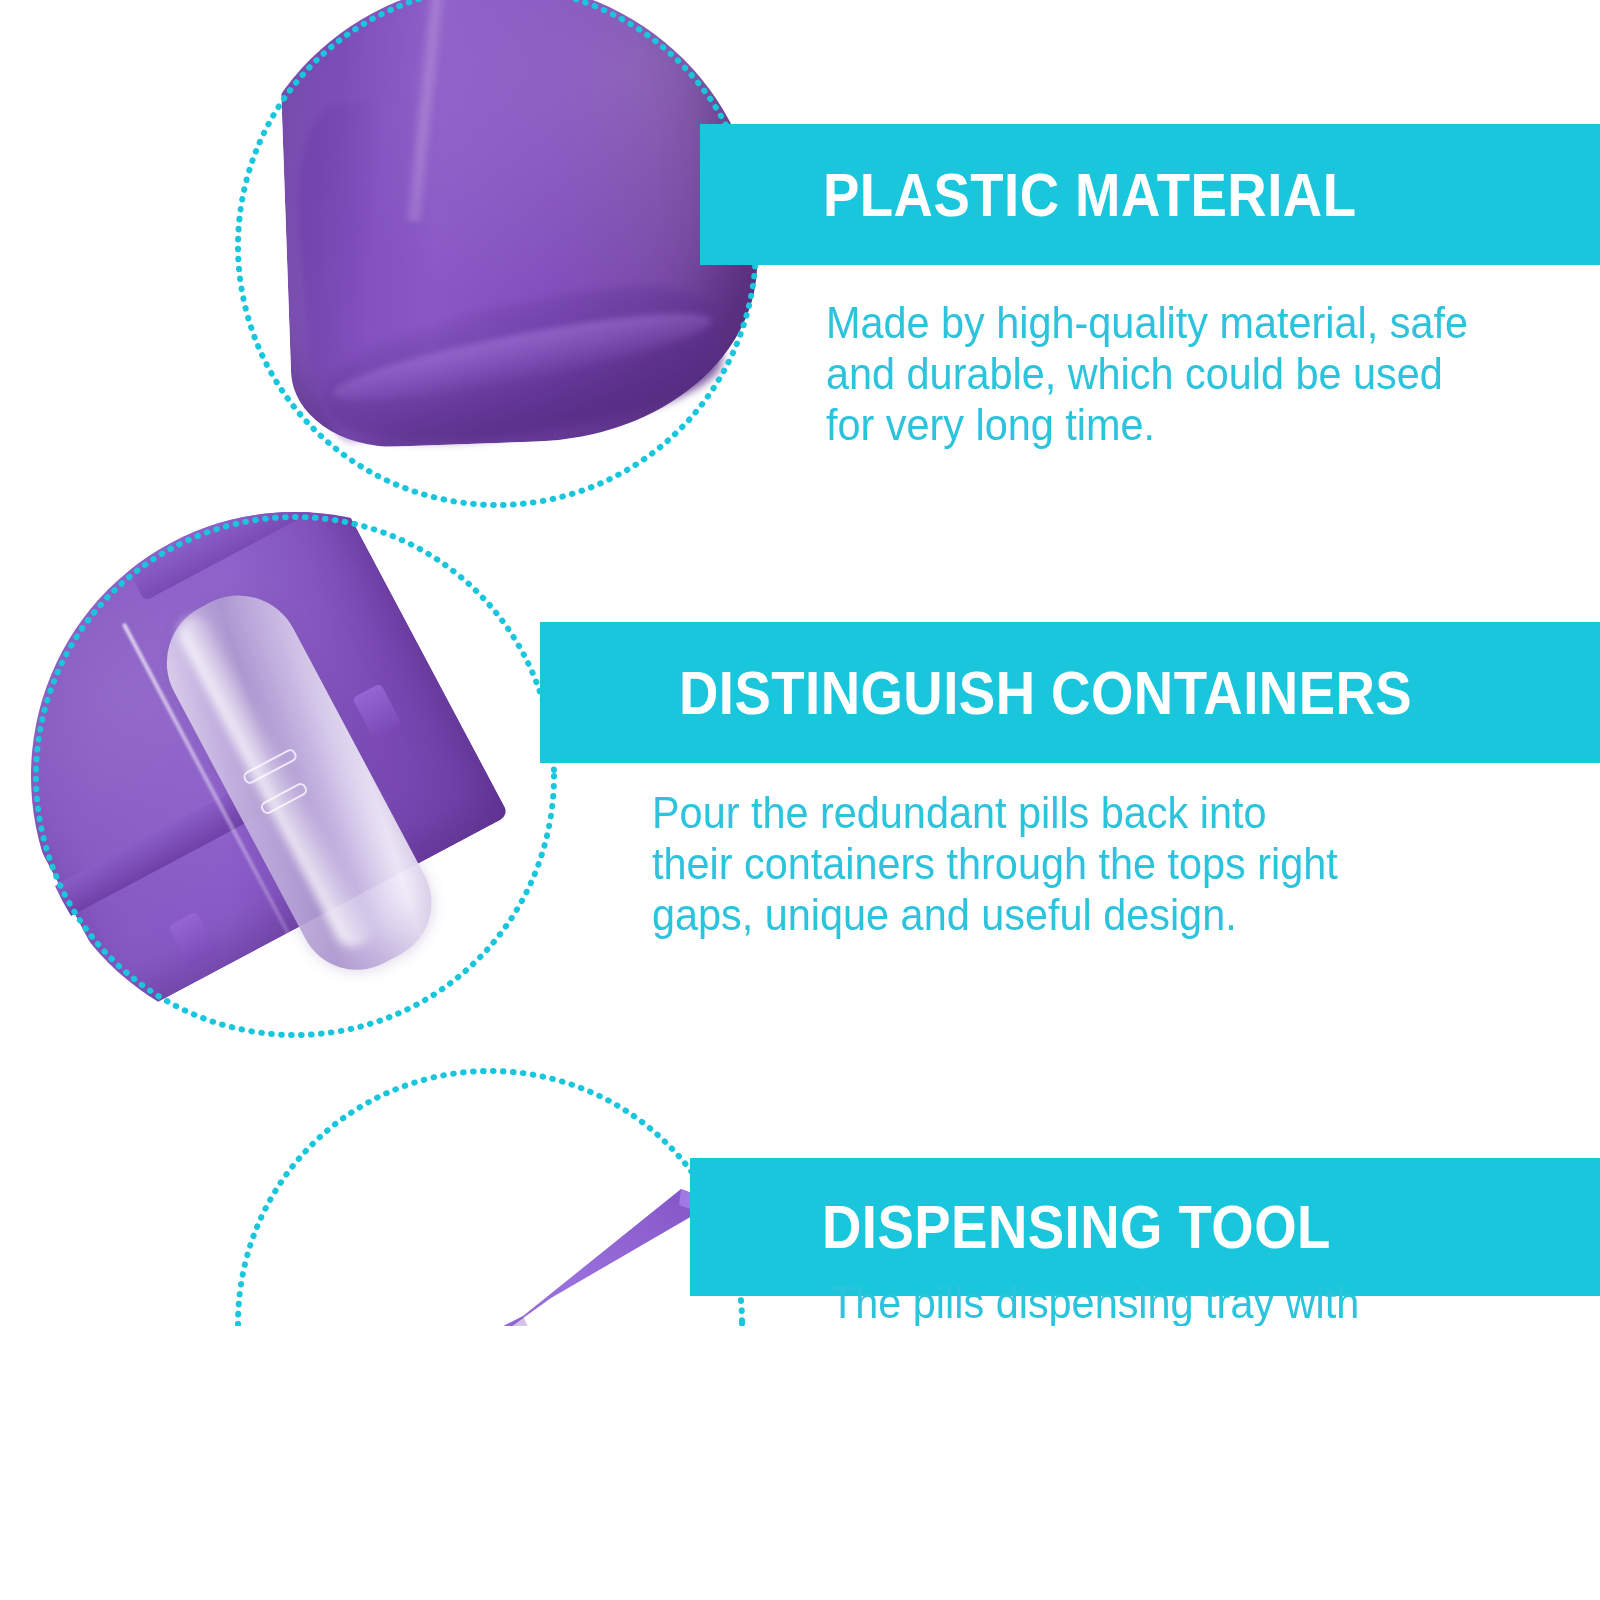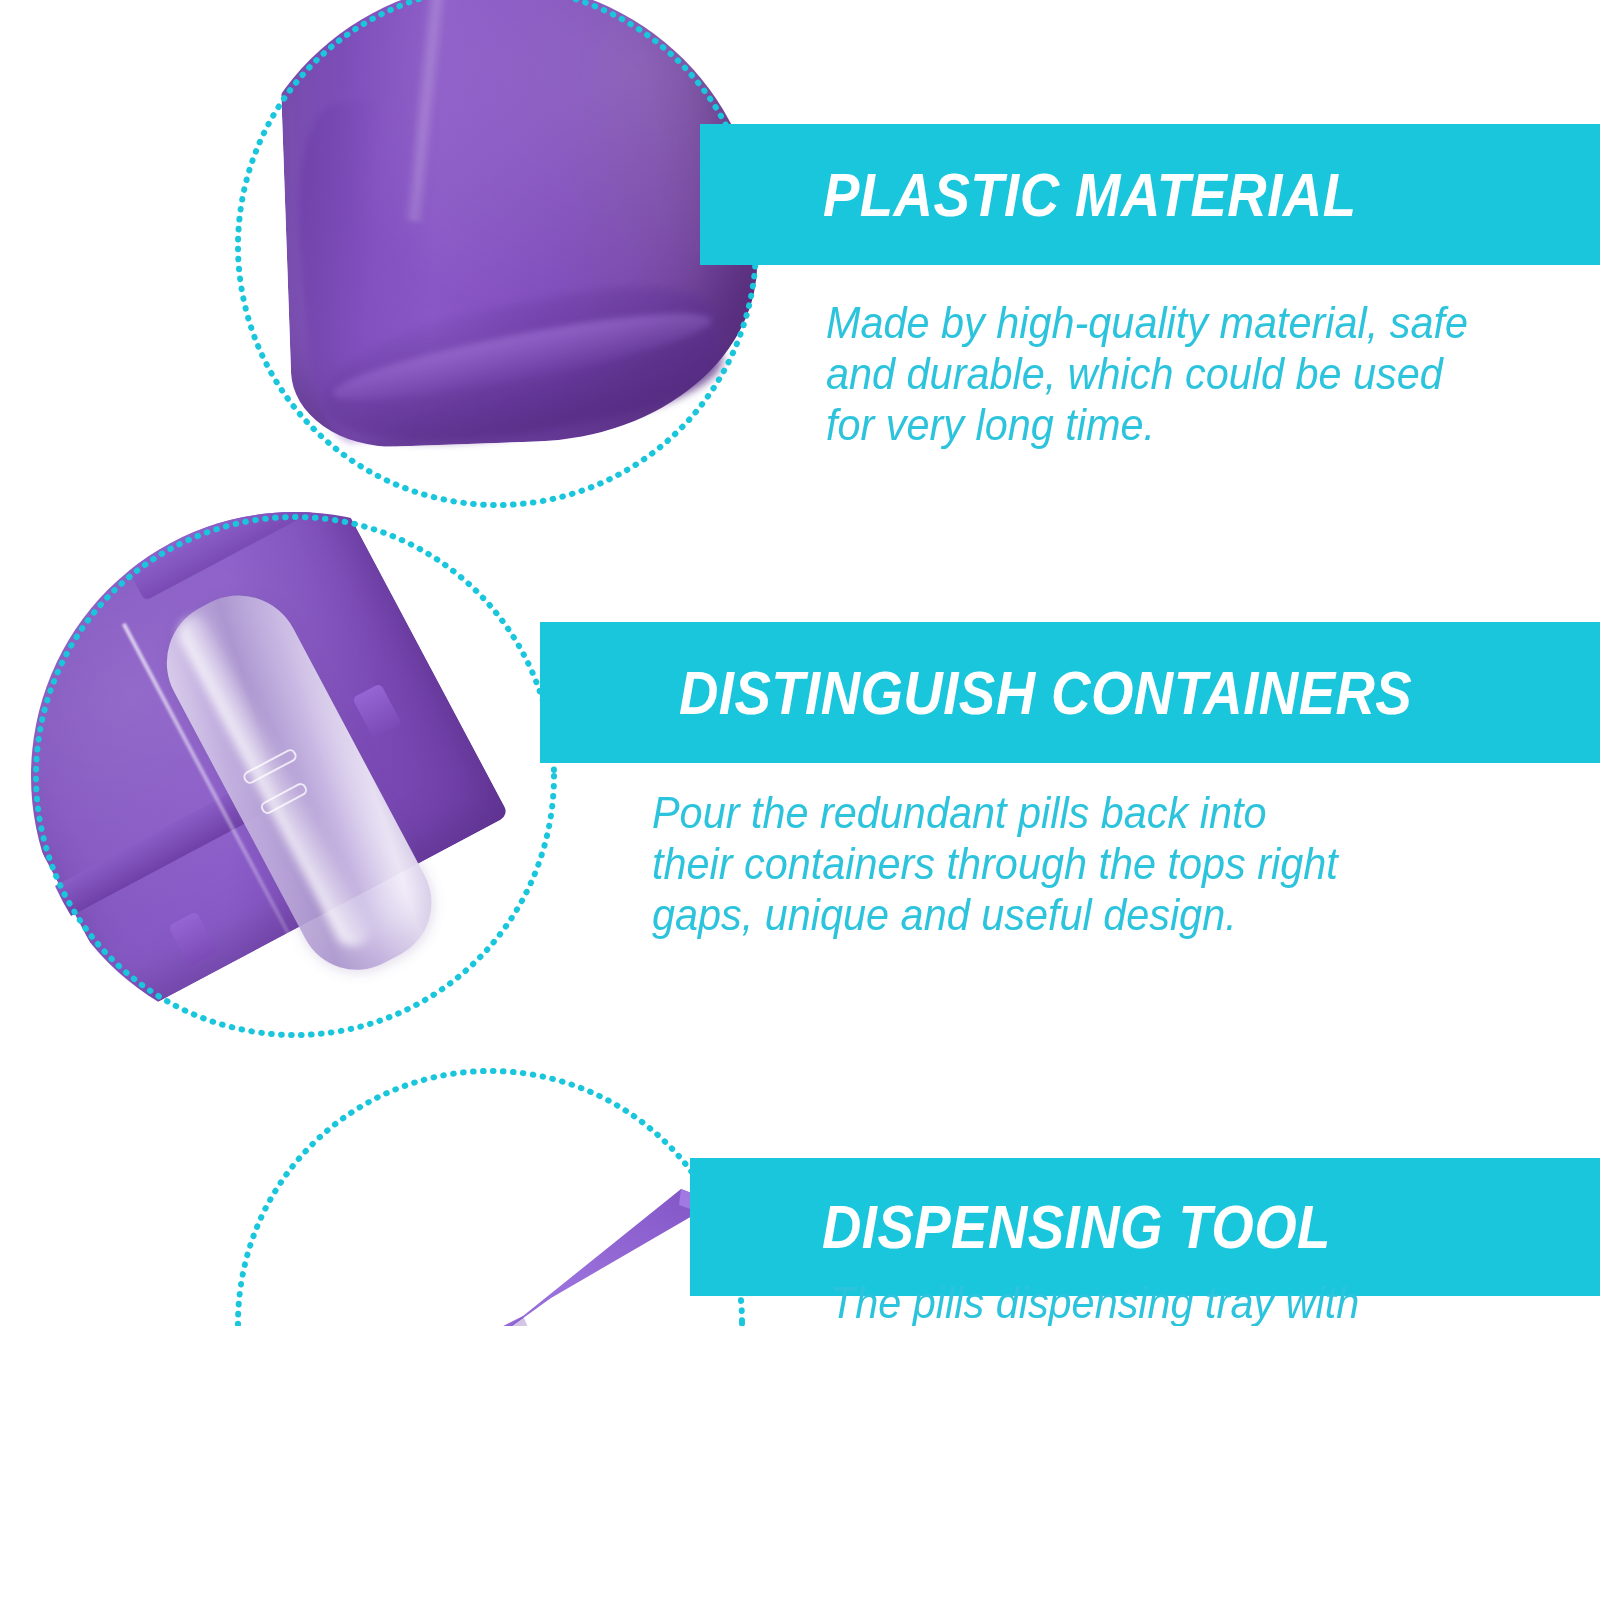--- a/index.html
+++ b/index.html
@@ -4,21 +4,21 @@
 <title>Product Feature Infographic</title>
 <style>
   html,body{margin:0;padding:0;}
   body{
     width:1600px;height:1600px;
     background:#ffffff;
     font-family:"Liberation Sans","DejaVu Sans",sans-serif;
     overflow:hidden;
     position:relative;
   }
-  #stage{position:absolute;inset:0;width:1600px;height:1326px;overflow:hidden;background:#fff;font-style:italic;}
+  #stage{position:absolute;inset:0;width:1600px;height:1326px;overflow:hidden;background:#fff;}
 
   
   .banner{
     position:absolute;
     background:var(--cyan,#1ac6dc);
     display:flex;align-items:center;
     z-index:4;
   }
   .banner-title{
     color:#ffffff;

